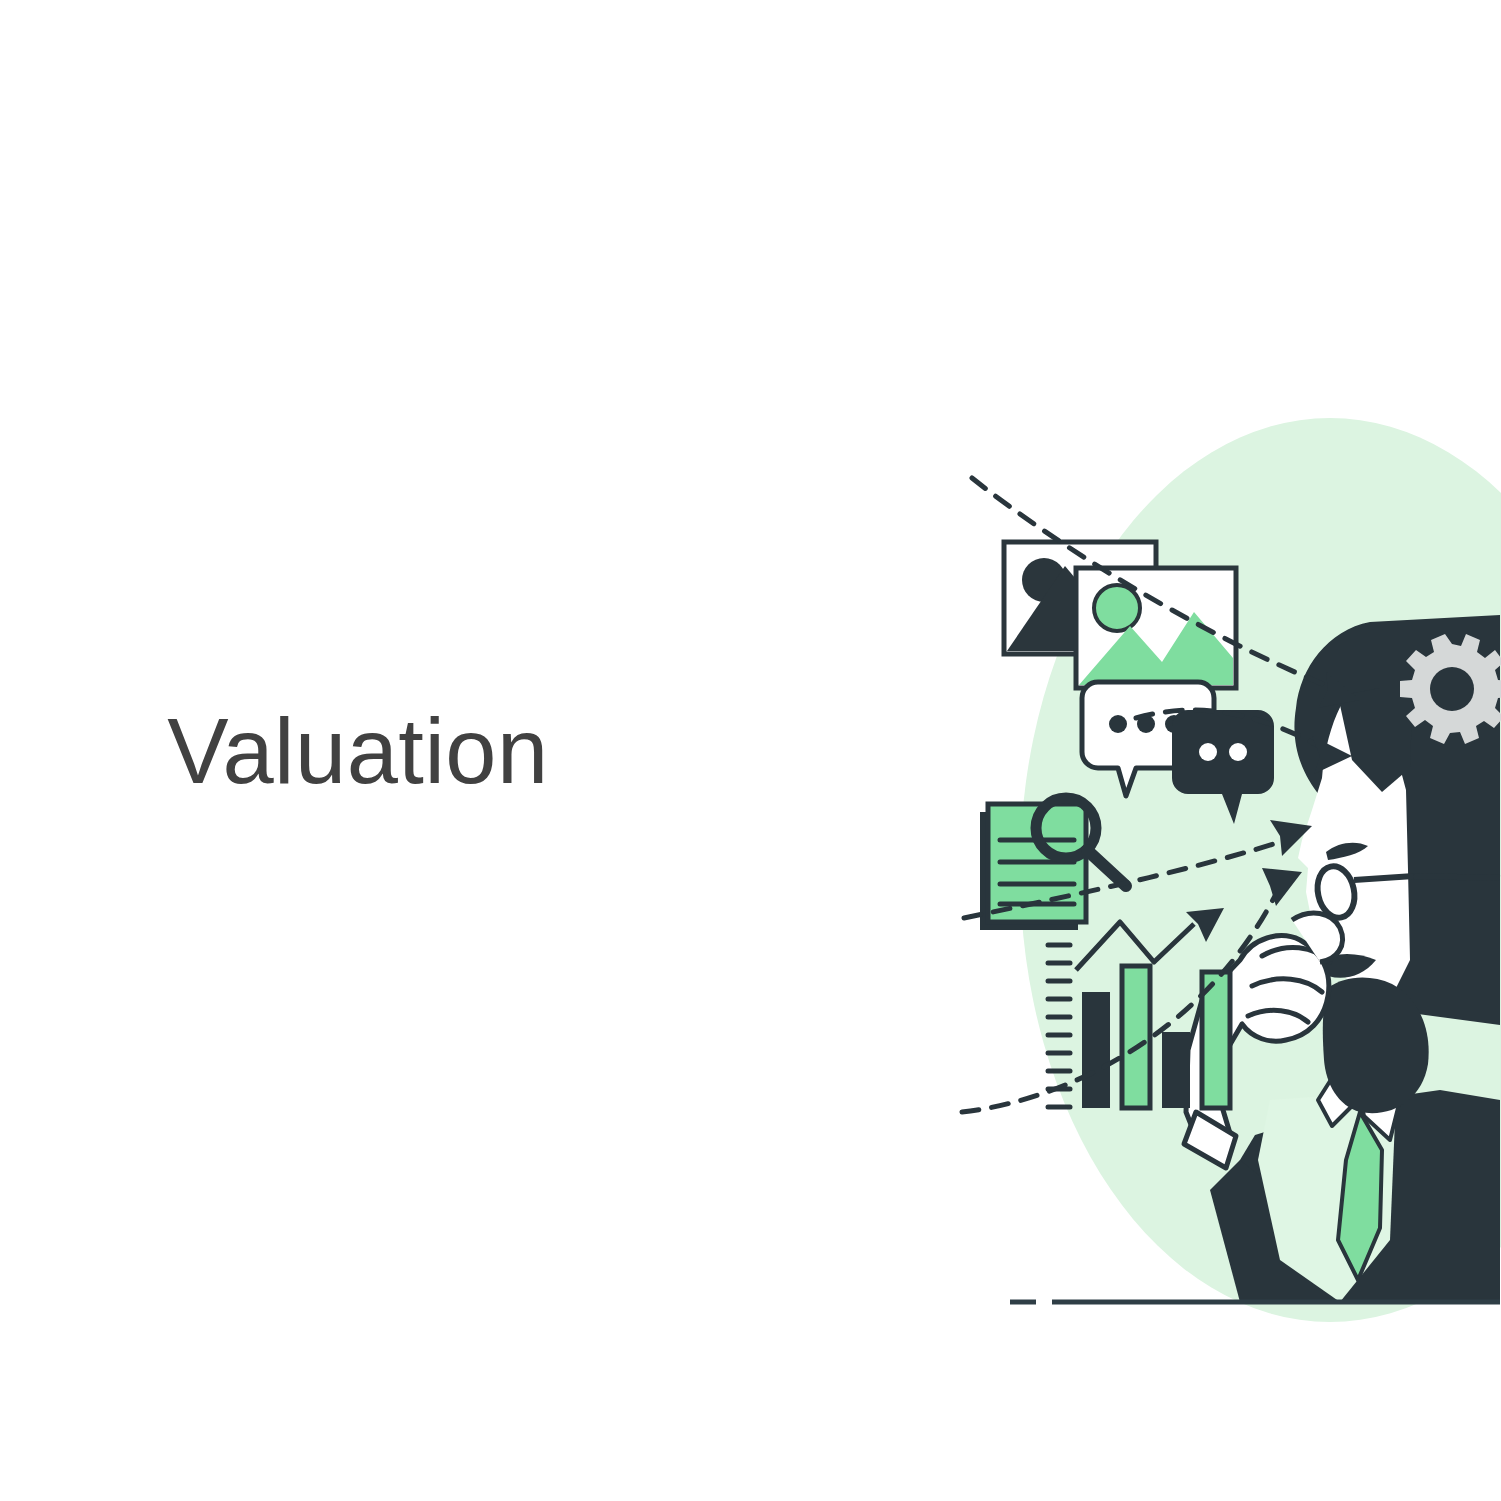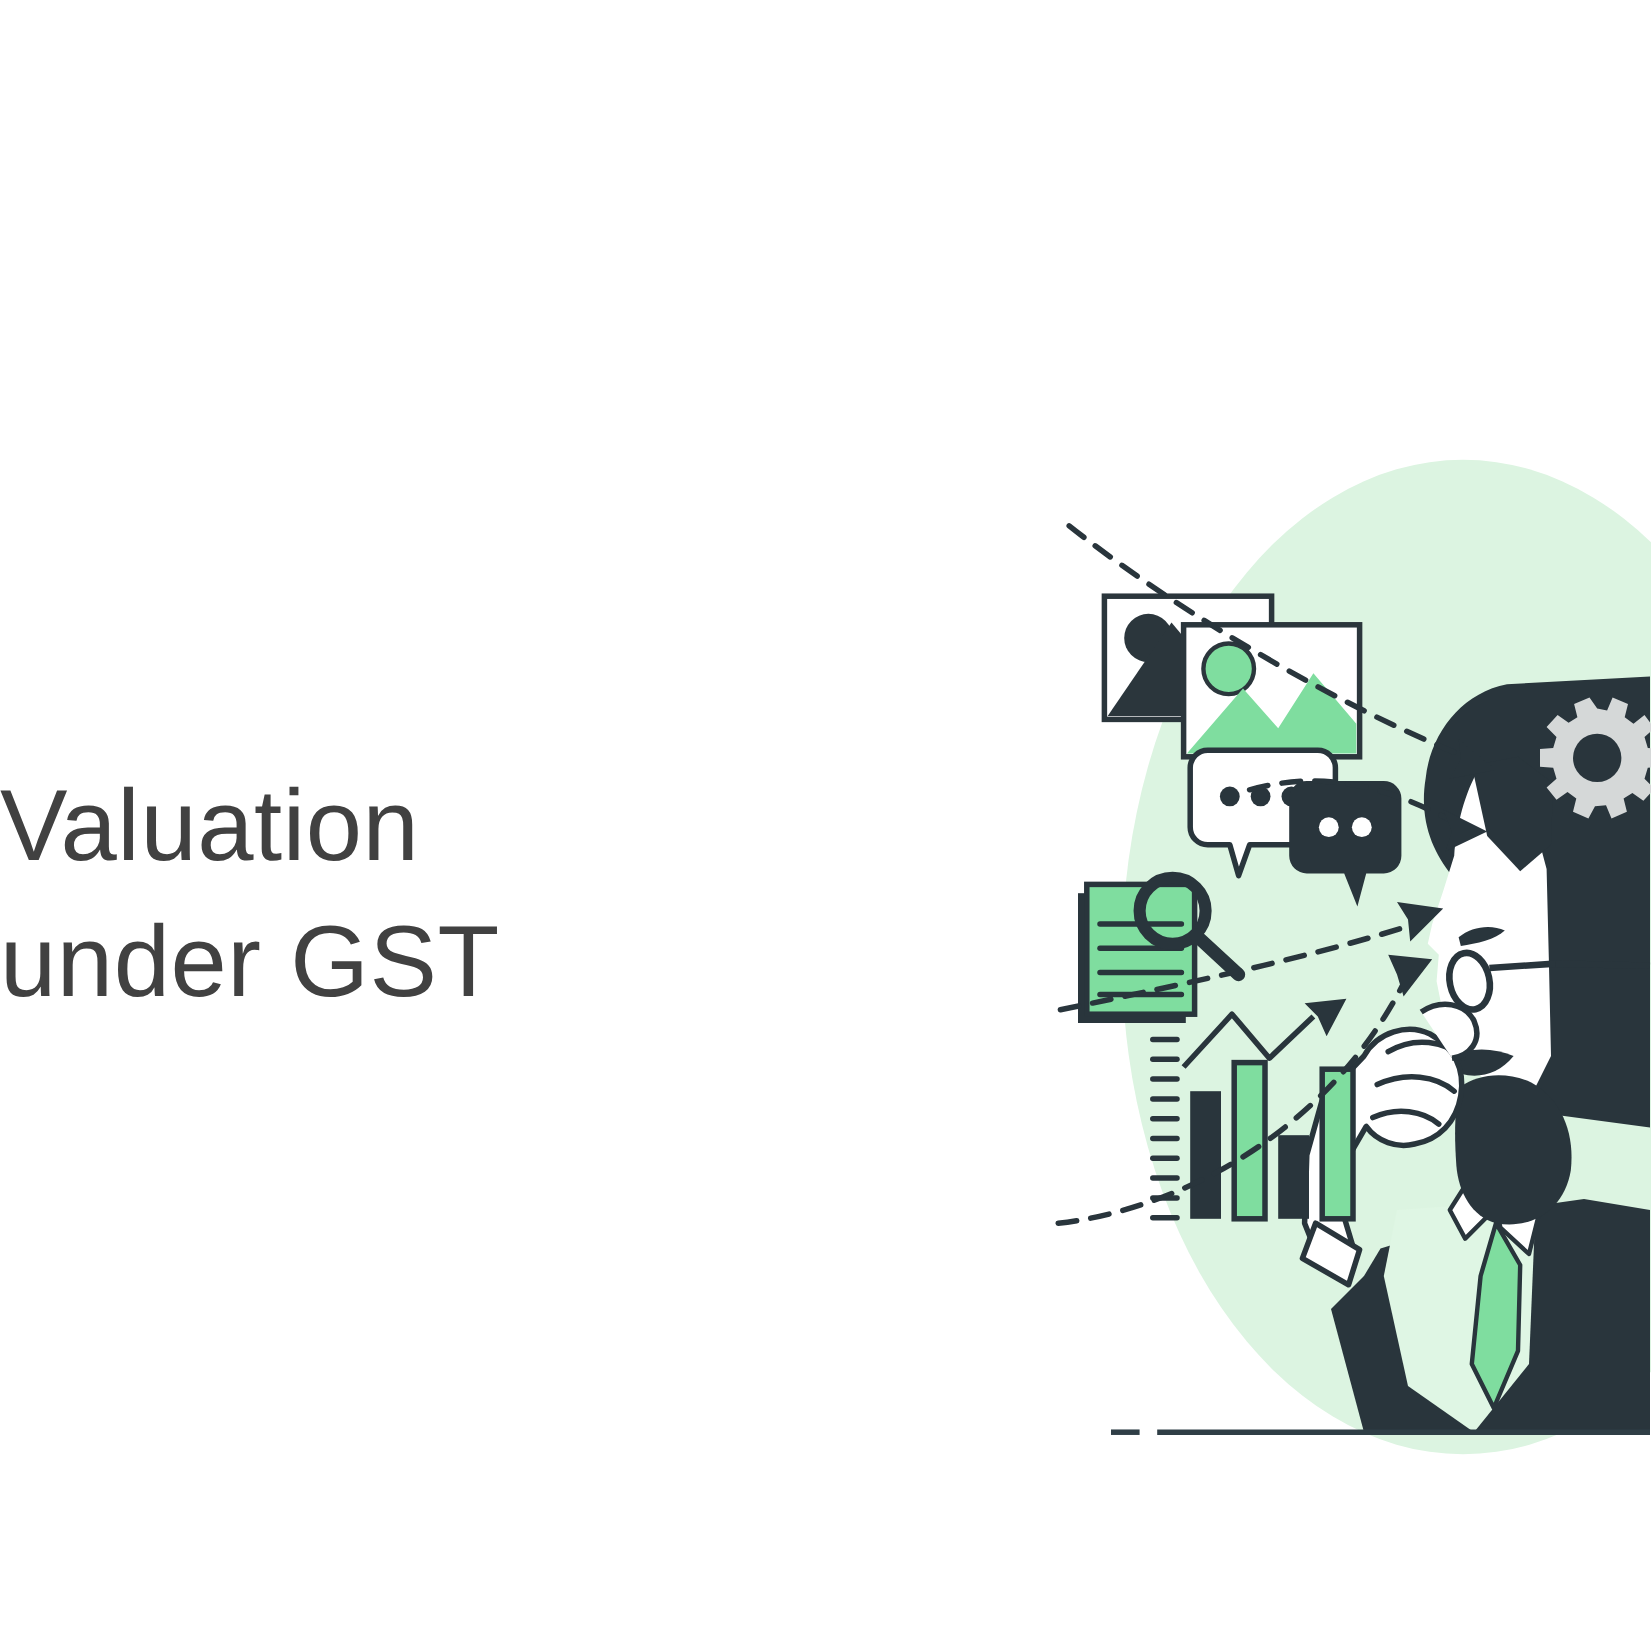--- a/index.html
+++ b/index.html
@@ -16,20 +16,22 @@
     width: 1501px;
     height: 1501px;
     background: #ffffff;
     overflow: hidden;
   }
   #title-block {
     position: absolute;
     left: 0px;
     top: 690px;
     width: 620px;
+    text-align: center;
+    padding-left: 48px;
   }
   .title-line {
     display: block;
     font-family: "Liberation Sans", sans-serif;
     font-weight: 400;
     font-size: 92px;
     line-height: 123px;
     letter-spacing: 0.5px;
     color: #414141;
     white-space: nowrap;
@@ -48,21 +50,20 @@
     overflow: visible;
   }
 </style>
 </head>
 <body>
 
 <div id="slide">
 
   <div id="title-block">
     <span class="title-line">Valuation</span>
-    <span class="title-line">under GST</span>
   </div>
 
   <div id="illustration">
     <svg viewBox="0 0 561 960" xmlns="http://www.w3.org/2000/svg">
       <defs>
         <clipPath id="slideClip">
           <rect x="0" y="0" width="561" height="960"></rect>
         </clipPath>
       </defs>
 

